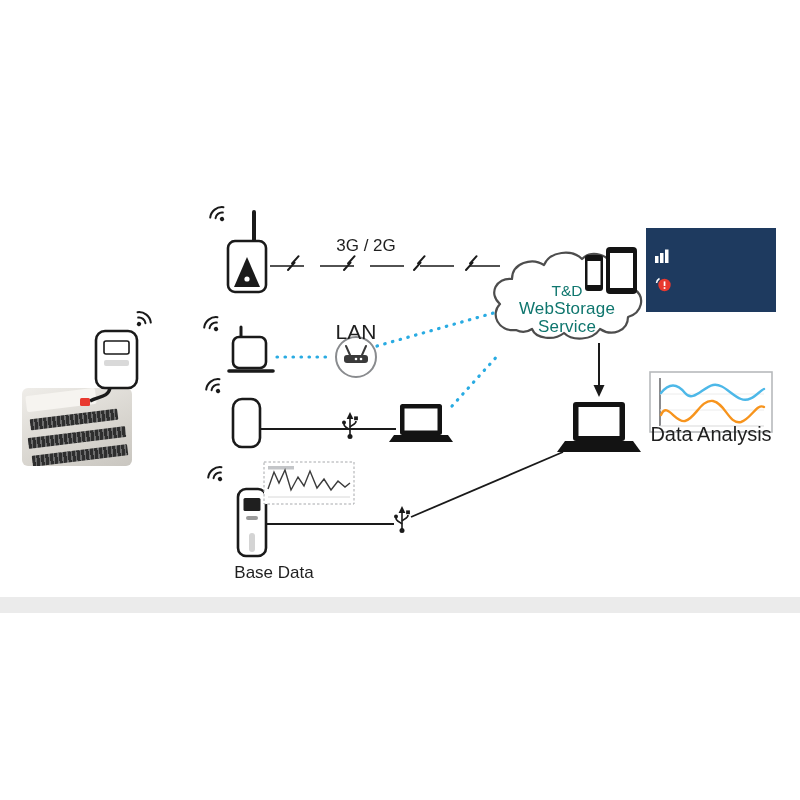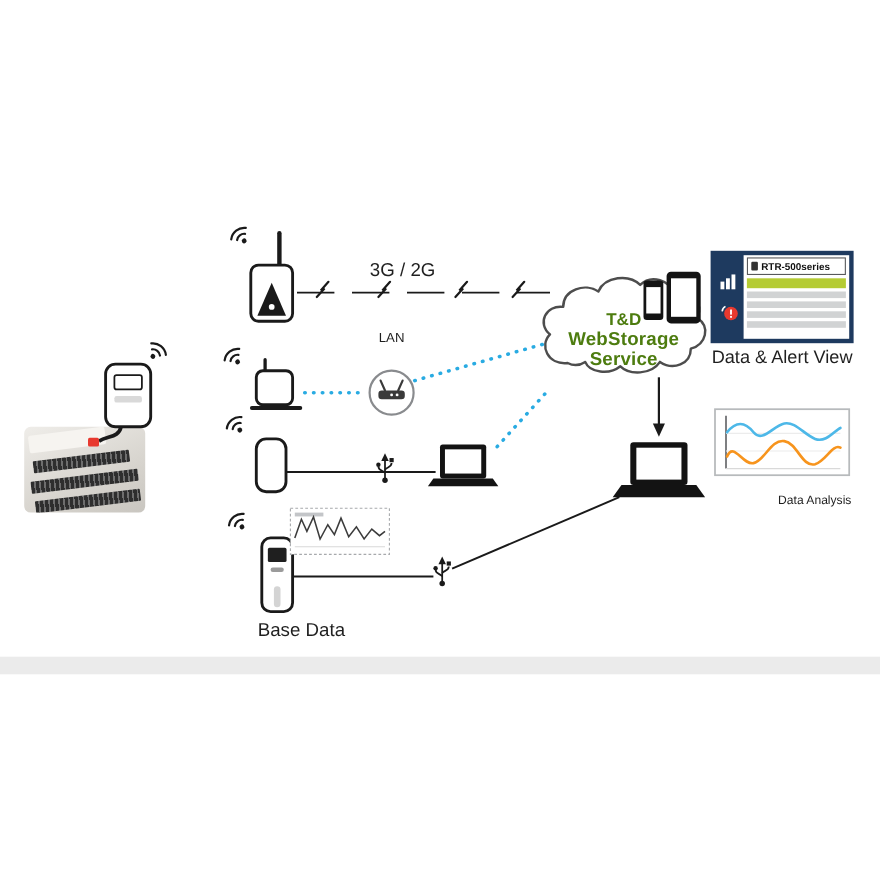--- a/index.html
+++ b/index.html
@@ -13,26 +13,26 @@
   .ink-line-thin{stroke:#1a1a1a;stroke-width:1.6;fill:none;}
   .bolt-line{stroke:#1a1a1a;stroke-width:2;fill:none;stroke-linecap:round;}
   .dotted line{stroke:var(--accent_dotted,#29abe2);stroke-width:3.2;stroke-dasharray:0.5 7.5;stroke-linecap:round;}
   .router-line{stroke:#3a3a3a;stroke-width:2;stroke-linecap:round;}
   .wave-blue{stroke:var(--wave_blue,#4db8e8);stroke-width:2.4;stroke-linecap:round;fill:none;}
   .wave-orange{stroke:var(--wave_orange,#f7941d);stroke-width:2.4;stroke-linecap:round;fill:none;}
 
   
   .lbl{position:absolute;font-size:17px;color:#1f1f1f;text-align:center;z-index:3;}
   .lbl-network{left:318px;top:236px;width:96px;}
-  .lbl-lan{left:330px;top:300px;width:52px;font-size:12px;}
+  .lbl-lan{left:330px;top:320px;width:52px;font-size:21px;}
   .lbl-baseunit{left:229px;top:563px;width:90px;}
   .lbl-alertcap{left:638px;top:316px;width:146px;font-size:16.5px;}
-  .lbl-analysiscap{left:648px;top:449px;width:126px;font-size:11px;text-align:right;}
+  .lbl-analysiscap{left:648px;top:423px;width:126px;font-size:20px;}
   .cloud-text{position:absolute;left:512px;top:283px;width:110px;text-align:center;
-              font-weight:bold;color:#4d7c0f;line-height:1.08;z-index:3;}
+              font-weight:normal;color:#0f766e;line-height:1.08;z-index:3;}
   .cloud-l1{font-size:15.5px;}
   .cloud-l2,.cloud-l3{font-size:17px;letter-spacing:.2px;}
 
   
   .alert-card{position:absolute;left:646px;top:228px;width:130px;height:84px;
               background:var(--card_navy,#1e3a5f);display:flex;padding:4px;box-sizing:border-box;z-index:3;}
   .alert-rail{width:26px;display:flex;flex-direction:column;align-items:center;gap:12px;padding-top:16px;}
   .alert-panel{flex:1;background:#fff;padding:2px 3px;display:flex;flex-direction:column;gap:3px;box-sizing:border-box;}
   .alert-title-row{border:1px solid #58595b;font-size:9px;font-weight:bold;color:#111;
                    display:flex;align-items:center;gap:3px;padding:1px 3px;height:12px;white-space:nowrap;}
@@ -202,21 +202,20 @@
       <rect x="104" y="341" width="25" height="13" rx="2" fill="#fff" stroke="#1a1a1a" stroke-width="1.6"></rect>
       <rect x="104" y="360" width="25" height="6" rx="2" fill="#d9d9d9"></rect>
       <path d="M110,388 C108,398 98,396 90,401" fill="none" stroke="#1a1a1a" stroke-width="3.4"></path>
       <rect x="80" y="398" width="10" height="8" rx="1.5" fill="var(--alert_red,#e8392f)"></rect>
     </g>
   </svg>
 
   <div class="lbl lbl-network">3G / 2G</div>
   <div class="lbl lbl-lan">LAN</div>
   <div class="lbl lbl-baseunit">Base Data</div>
-  <div class="lbl lbl-alertcap">Data &amp; Alert View</div>
   <div class="lbl lbl-analysiscap">Data Analysis</div>
 
   <div class="cloud-text">
     <div class="cloud-l1">T&amp;D</div>
     <div class="cloud-l2">WebStorage</div>
     <div class="cloud-l3">Service</div>
   </div>
 
   <div class="alert-card">
     <div class="alert-rail">
@@ -225,26 +224,15 @@
         <rect x="6" y="5" width="3.5" height="10" fill="#fff"></rect>
         <rect x="11" y="1.5" width="3.5" height="13.5" fill="#fff"></rect>
       </svg>
       <svg width="18" height="16" viewBox="0 0 18 16">
         <path d="M2.5,7 A6,6 0 0 1 5.5,2.5" stroke="#fff" stroke-width="1.5" fill="none"></path>
         <circle cx="10.5" cy="9" r="6.2" fill="var(--alert_red,#e8392f)"></circle>
         <rect x="9.7" y="5.4" width="1.7" height="4.6" fill="#fff"></rect>
         <rect x="9.7" y="11.2" width="1.7" height="1.7" fill="#fff"></rect>
       </svg>
     </div>
-    <div class="alert-panel">
-      <div class="alert-title-row">
-        <span class="mini-device"></span>
-        <span>RTR-500series</span>
-      </div>
-      <div class="alert-green-row"></div>
-      <div class="alert-gray-row"></div>
-      <div class="alert-gray-row"></div>
-      <div class="alert-gray-row"></div>
-      <div class="alert-gray-row"></div>
-    </div>
   </div>
 
 </div>
 
 </body></html>

